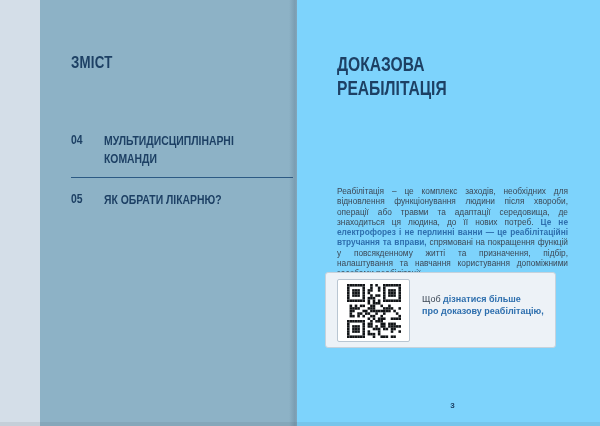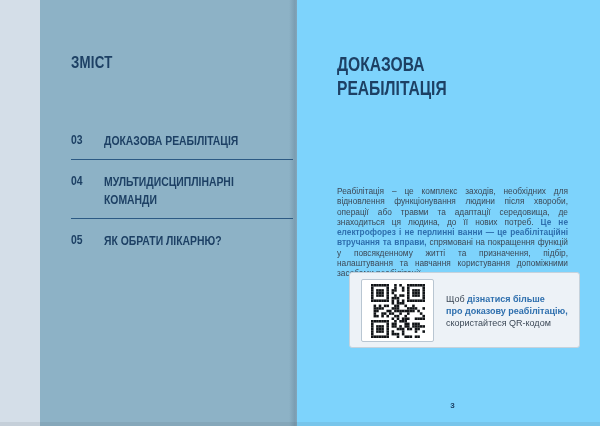--- a/index.html
+++ b/index.html
@@ -78,21 +78,21 @@
     text-align:justify;
   }
   .rp-para2 {
     position:absolute; left:40px; top:186px; width:231px;
     font-size:8.3px; color:#3c4856; line-height:10.3px;
     text-align:justify;
   }
   .hl { color:#2e6fae; font-weight:700; }
   
   .qr-box {
-    position:absolute; left:52px; top:272px; width:231px; height:76px;
+    position:absolute; left:28px; top:272px; width:231px; height:76px;
     background:#edf2f7;
     border:1px solid #c6d2dc;
     border-radius:3px;
   }
   .qr-frame {
     position:absolute; left:11px; top:6px; width:73px; height:63px;
     background:#ffffff;
     border:1px solid #b9c6d2;
     border-radius:2px;
     display:flex; align-items:center; justify-content:center;
@@ -114,24 +114,20 @@
     pointer-events:none;
   }
 </style>
 </head>
 <body>
 
 <div class="left-page">
   <div class="lp-title">ЗМІСТ</div>
 
   <div class="toc">
-    <div class="toc-row">
-      <span class="toc-num">03</span>
-      <span class="toc-label">ДОКАЗОВА РЕАБІЛІТАЦІЯ</span>
-    </div>
     <div class="toc-row">
       <span class="toc-num">04</span>
       <span class="toc-label">МУЛЬТИДИСЦИПЛІНАРНІ
 КОМАНДИ</span>
     </div>
     <div class="toc-row">
       <span class="toc-num">05</span>
       <span class="toc-label">ЯК ОБРАТИ ЛІКАРНЮ?</span>
     </div>
   </div>
@@ -368,20 +364,19 @@
           <rect x="13" y="20" width="1" height="1" fill="#111417"></rect>
           <rect x="14" y="20" width="1" height="1" fill="#111417"></rect>
           <rect x="15" y="20" width="1" height="1" fill="#111417"></rect>
           <rect x="17" y="20" width="1" height="1" fill="#111417"></rect>
           <rect x="18" y="20" width="1" height="1" fill="#111417"></rect>
         </svg>
     </div>
     <div class="qr-text">
       <span>Щоб </span><span class="hl">дізнатися більше</span><br>
       <span class="hl">про доказову реабілітацію,</span><br>
-      <span>скористайтеся QR-кодом</span>
     </div>
   </div>
 
   <div class="rp-pagenum">3</div>
 </div>
 
 <div class="bottom-edge"></div>
 
 </body></html>

